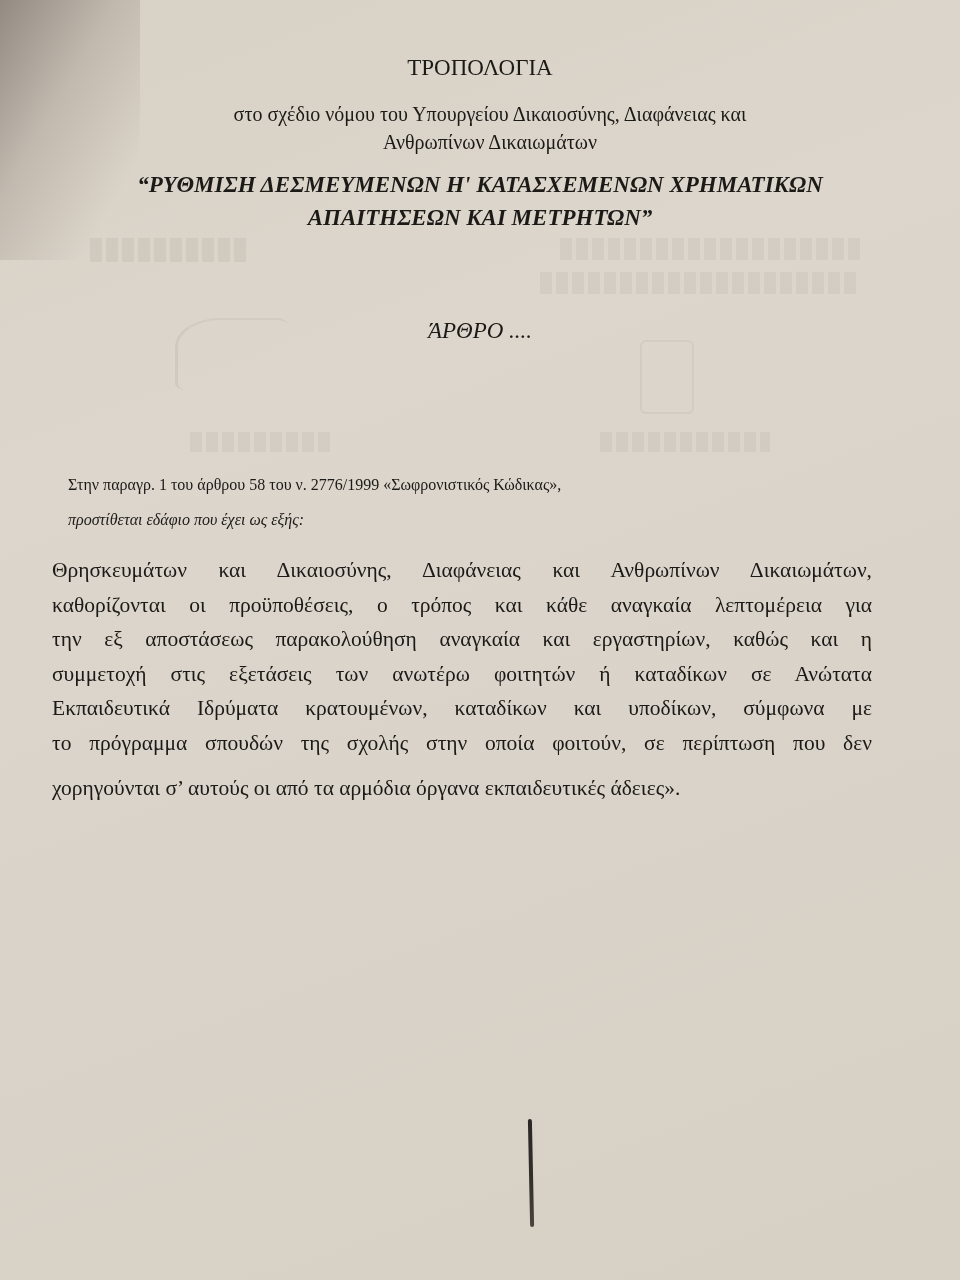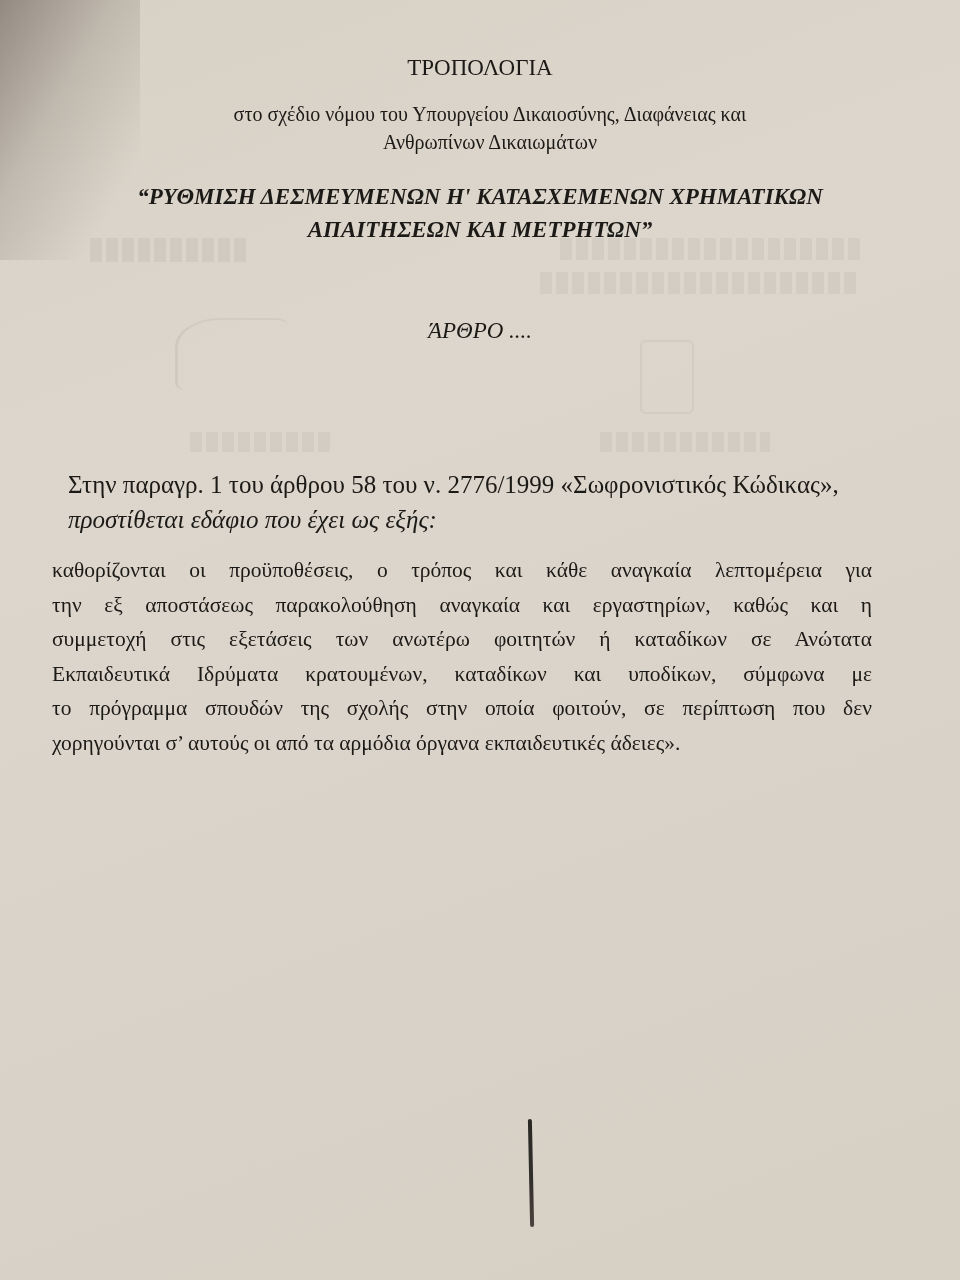--- a/index.html
+++ b/index.html
@@ -49,53 +49,52 @@
     }
     .bill-title {
       position: absolute;
       top: 168px;
       left: 80px; width: 800px;
       text-align: center;
       font-weight: bold;
       font-style: italic;
       font-size: 23px;
       line-height: 33px;
-      margin-top: 12px;
     }
     .article {
       position: absolute;
       top: 318px;
       left: 0; width: 960px;
       text-align: center;
       font-weight: normal;
       font-style: italic;
       font-size: 23px;
     }
     .intro {
       position: absolute;
       top: 467px;
       left: 68px; width: 820px;
-      font-size: 25px;
+      font-size: 16px;
       line-height: 35px;
     }
     .intro .line { display: block; }
     .intro .line.first { padding-left: 0; }
     .quote {
       position: absolute;
       top: 553px;
       left: 52px; width: 820px;
       font-size: 21.5px;
       line-height: 34.5px;
     }
     .quote .line {
       display: block;
       text-align: justify;
       text-align-last: justify;
     }
-    .quote .line.last { text-align-last: left; }
+    .quote .line.last { text-align-last: left; margin-top: 11px; }
     .mark {
       position: absolute;
       left: 529px;
       top: 1119px;
       width: 4px;
       height: 108px;
       background: linear-gradient(180deg, #2a2724 0%, #34302c 60%, #4a4440 100%);
       border-radius: 2px;
       transform: rotate(-1.2deg);
     }
@@ -126,20 +125,21 @@
 </div>
 
 <div class="article">ΆΡΘΡΟ ....</div>
 
 <div class="intro">
   <span class="line first">Στην παραγρ. 1 του άρθρου 58 του ν. 2776/1999 «Σωφρονιστικός Κώδικας»,</span>
   <span class="line" style="padding-left:0;font-style:italic;">προστίθεται εδάφιο που έχει ως εξής:</span>
 </div>
 
 <div class="quote">
+  <span class="line">Θρησκευμάτων και Δικαιοσύνης, Διαφάνειας και Ανθρωπίνων Δικαιωμάτων,</span>
   <span class="line">καθορίζονται οι προϋποθέσεις, ο τρόπος και κάθε αναγκαία λεπτομέρεια για</span>
   <span class="line">την εξ αποστάσεως παρακολούθηση αναγκαία και εργαστηρίων, καθώς και η</span>
   <span class="line">συμμετοχή στις εξετάσεις των ανωτέρω φοιτητών ή καταδίκων σε Ανώτατα</span>
   <span class="line">Εκπαιδευτικά Ιδρύματα κρατουμένων, καταδίκων και υποδίκων, σύμφωνα με</span>
   <span class="line">το πρόγραμμα σπουδών της σχολής στην οποία φοιτούν, σε περίπτωση που δεν</span>
   <span class="line last">χορηγούνται σ’ αυτούς οι από τα αρμόδια όργανα εκπαιδευτικές άδειες».</span>
 </div>
 
 <div class="mark"></div>
 

